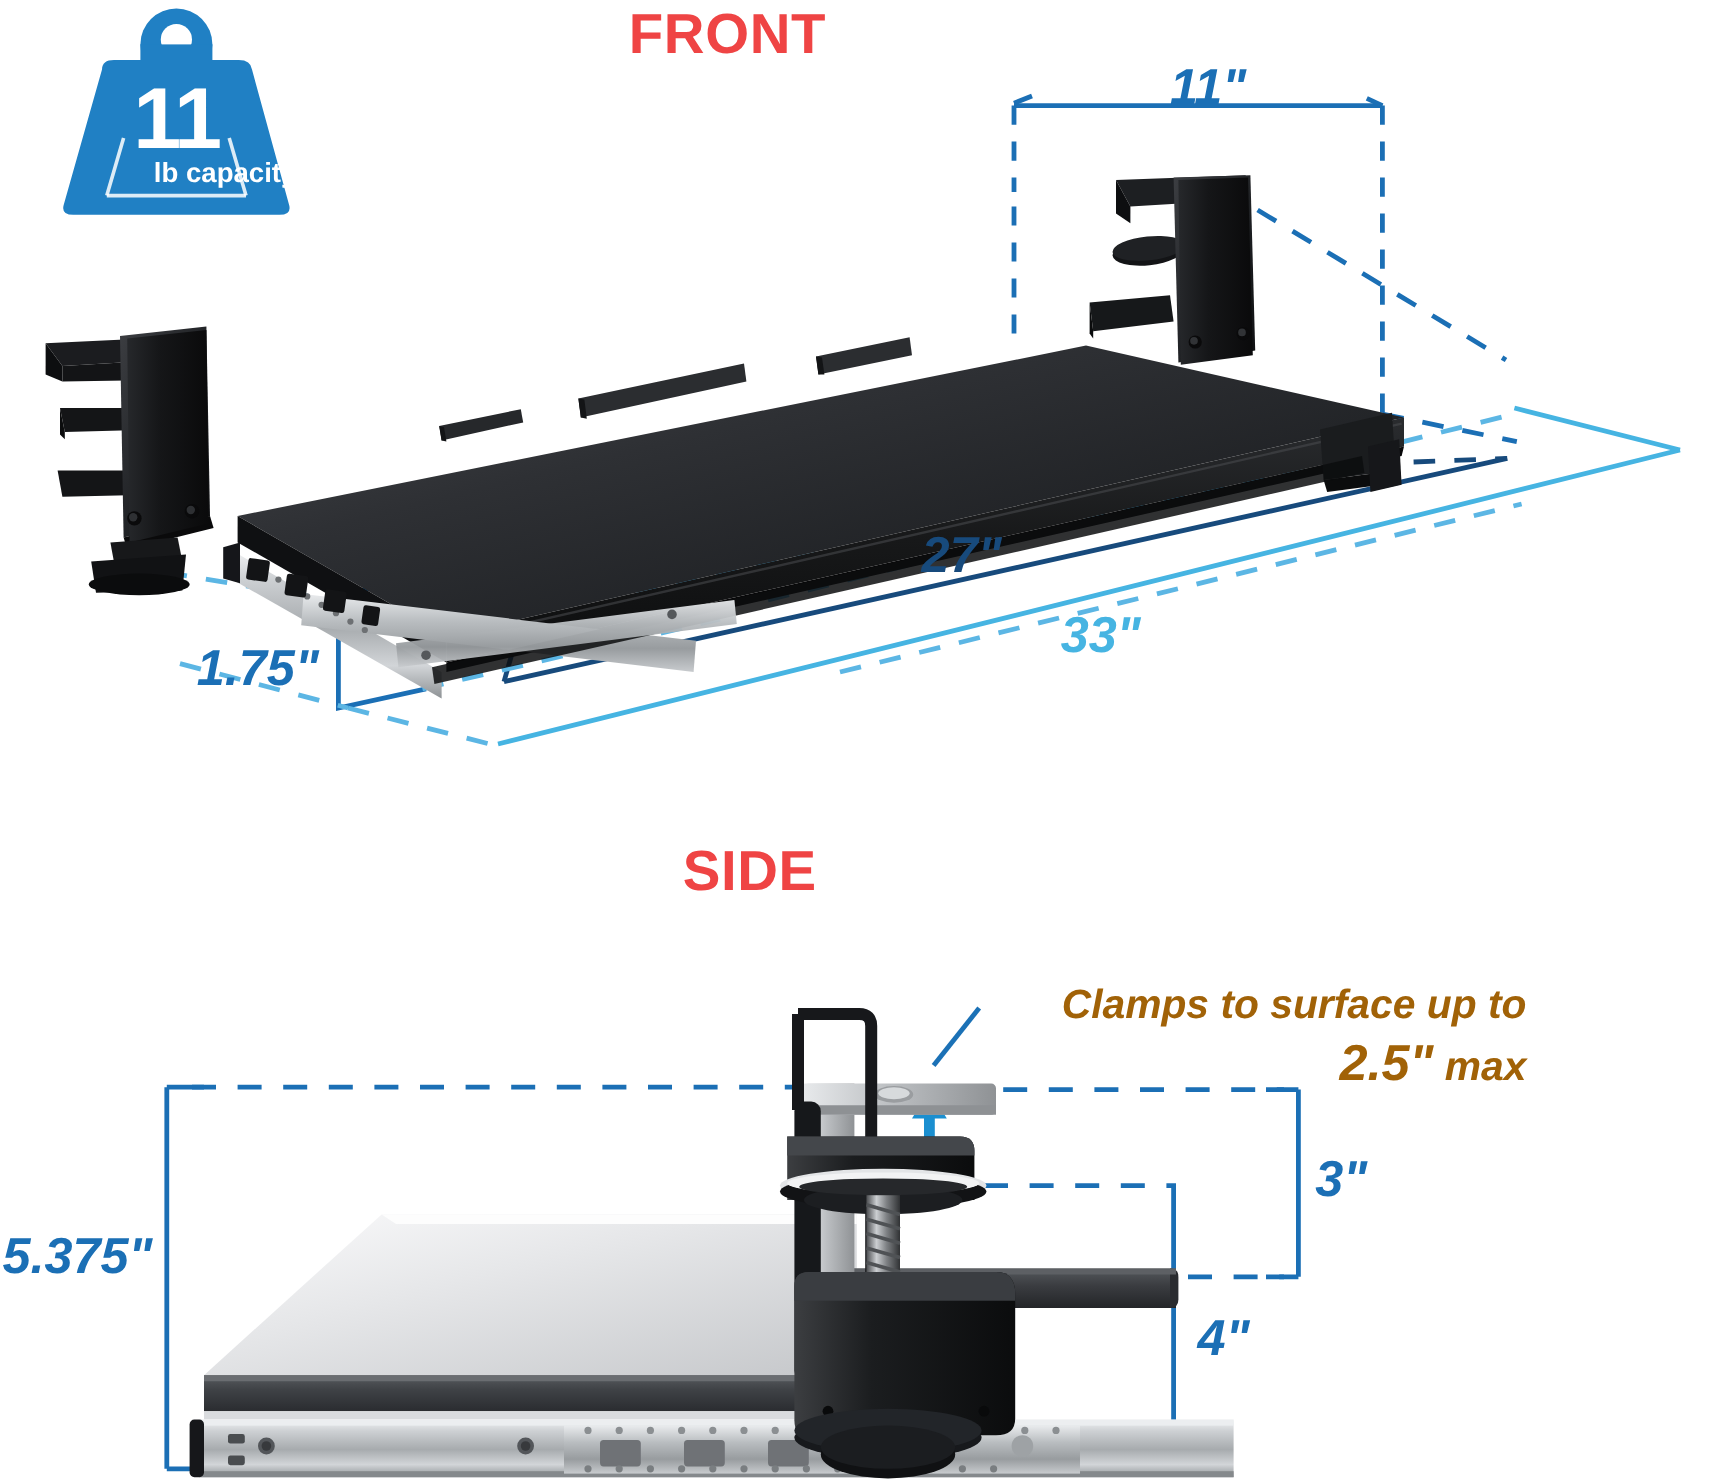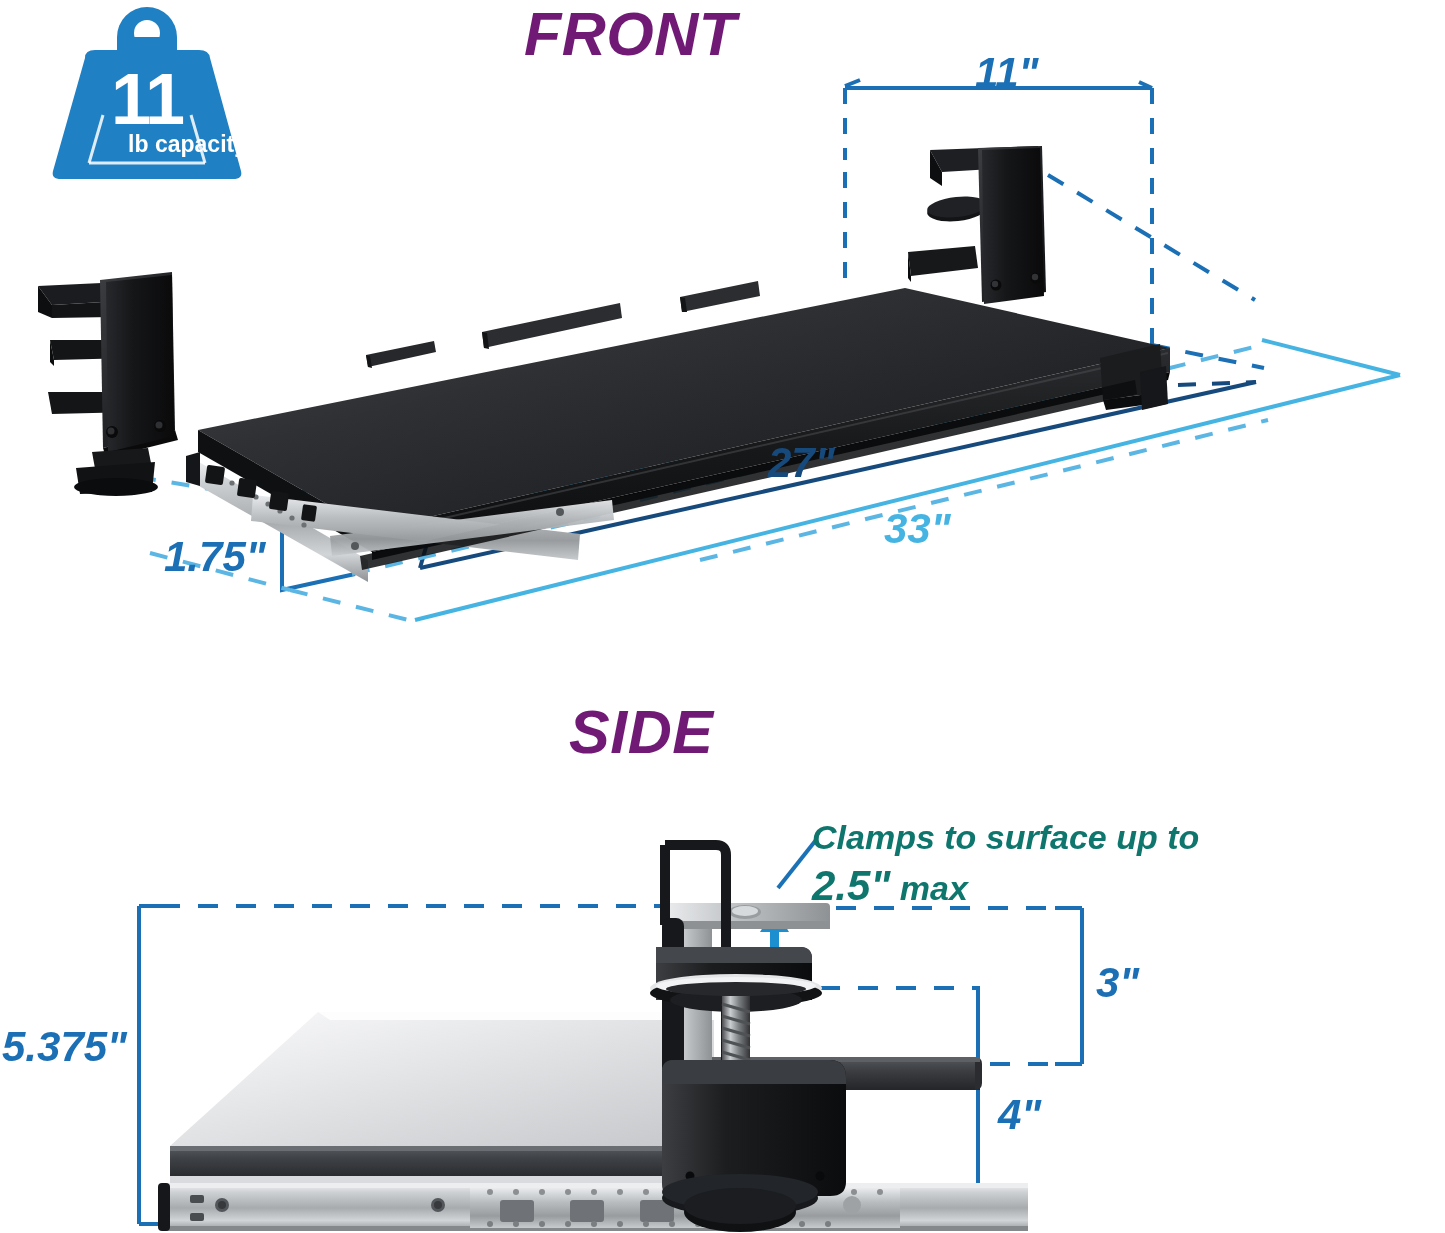--- a/index.html
+++ b/index.html
@@ -31,43 +31,42 @@
 
   
   .txt {
     position: absolute;
     white-space: nowrap;
     line-height: 1;
     color: #1b6fb5;
   }
   .view-title {
     font-weight: bold;
-    font-style: italic;
-    font-size: 61px;
+    font-size: 47px;
     letter-spacing: 0.5px;
-    color: #701a75;
+    color: #ef4444;
   }
   .dim-label {
     font-weight: bold;
     font-style: italic;
     font-size: 38px;
     color: #1b6fb5;
   }
   .dim-label.light {
     color: #46b4e2;
   }
   .dim-label.big {
     font-size: 42px;
   }
   .callout {
     font-weight: bold;
     font-style: italic;
     font-size: 34px;
-    color: #0f766e;
-    text-align: left;
+    color: #a16207;
+    text-align: right;
     line-height: 1.12;
   }
   .callout .big {
     font-size: 42px;
   }
   .callout .small {
     font-size: 34px;
   }
 
   

